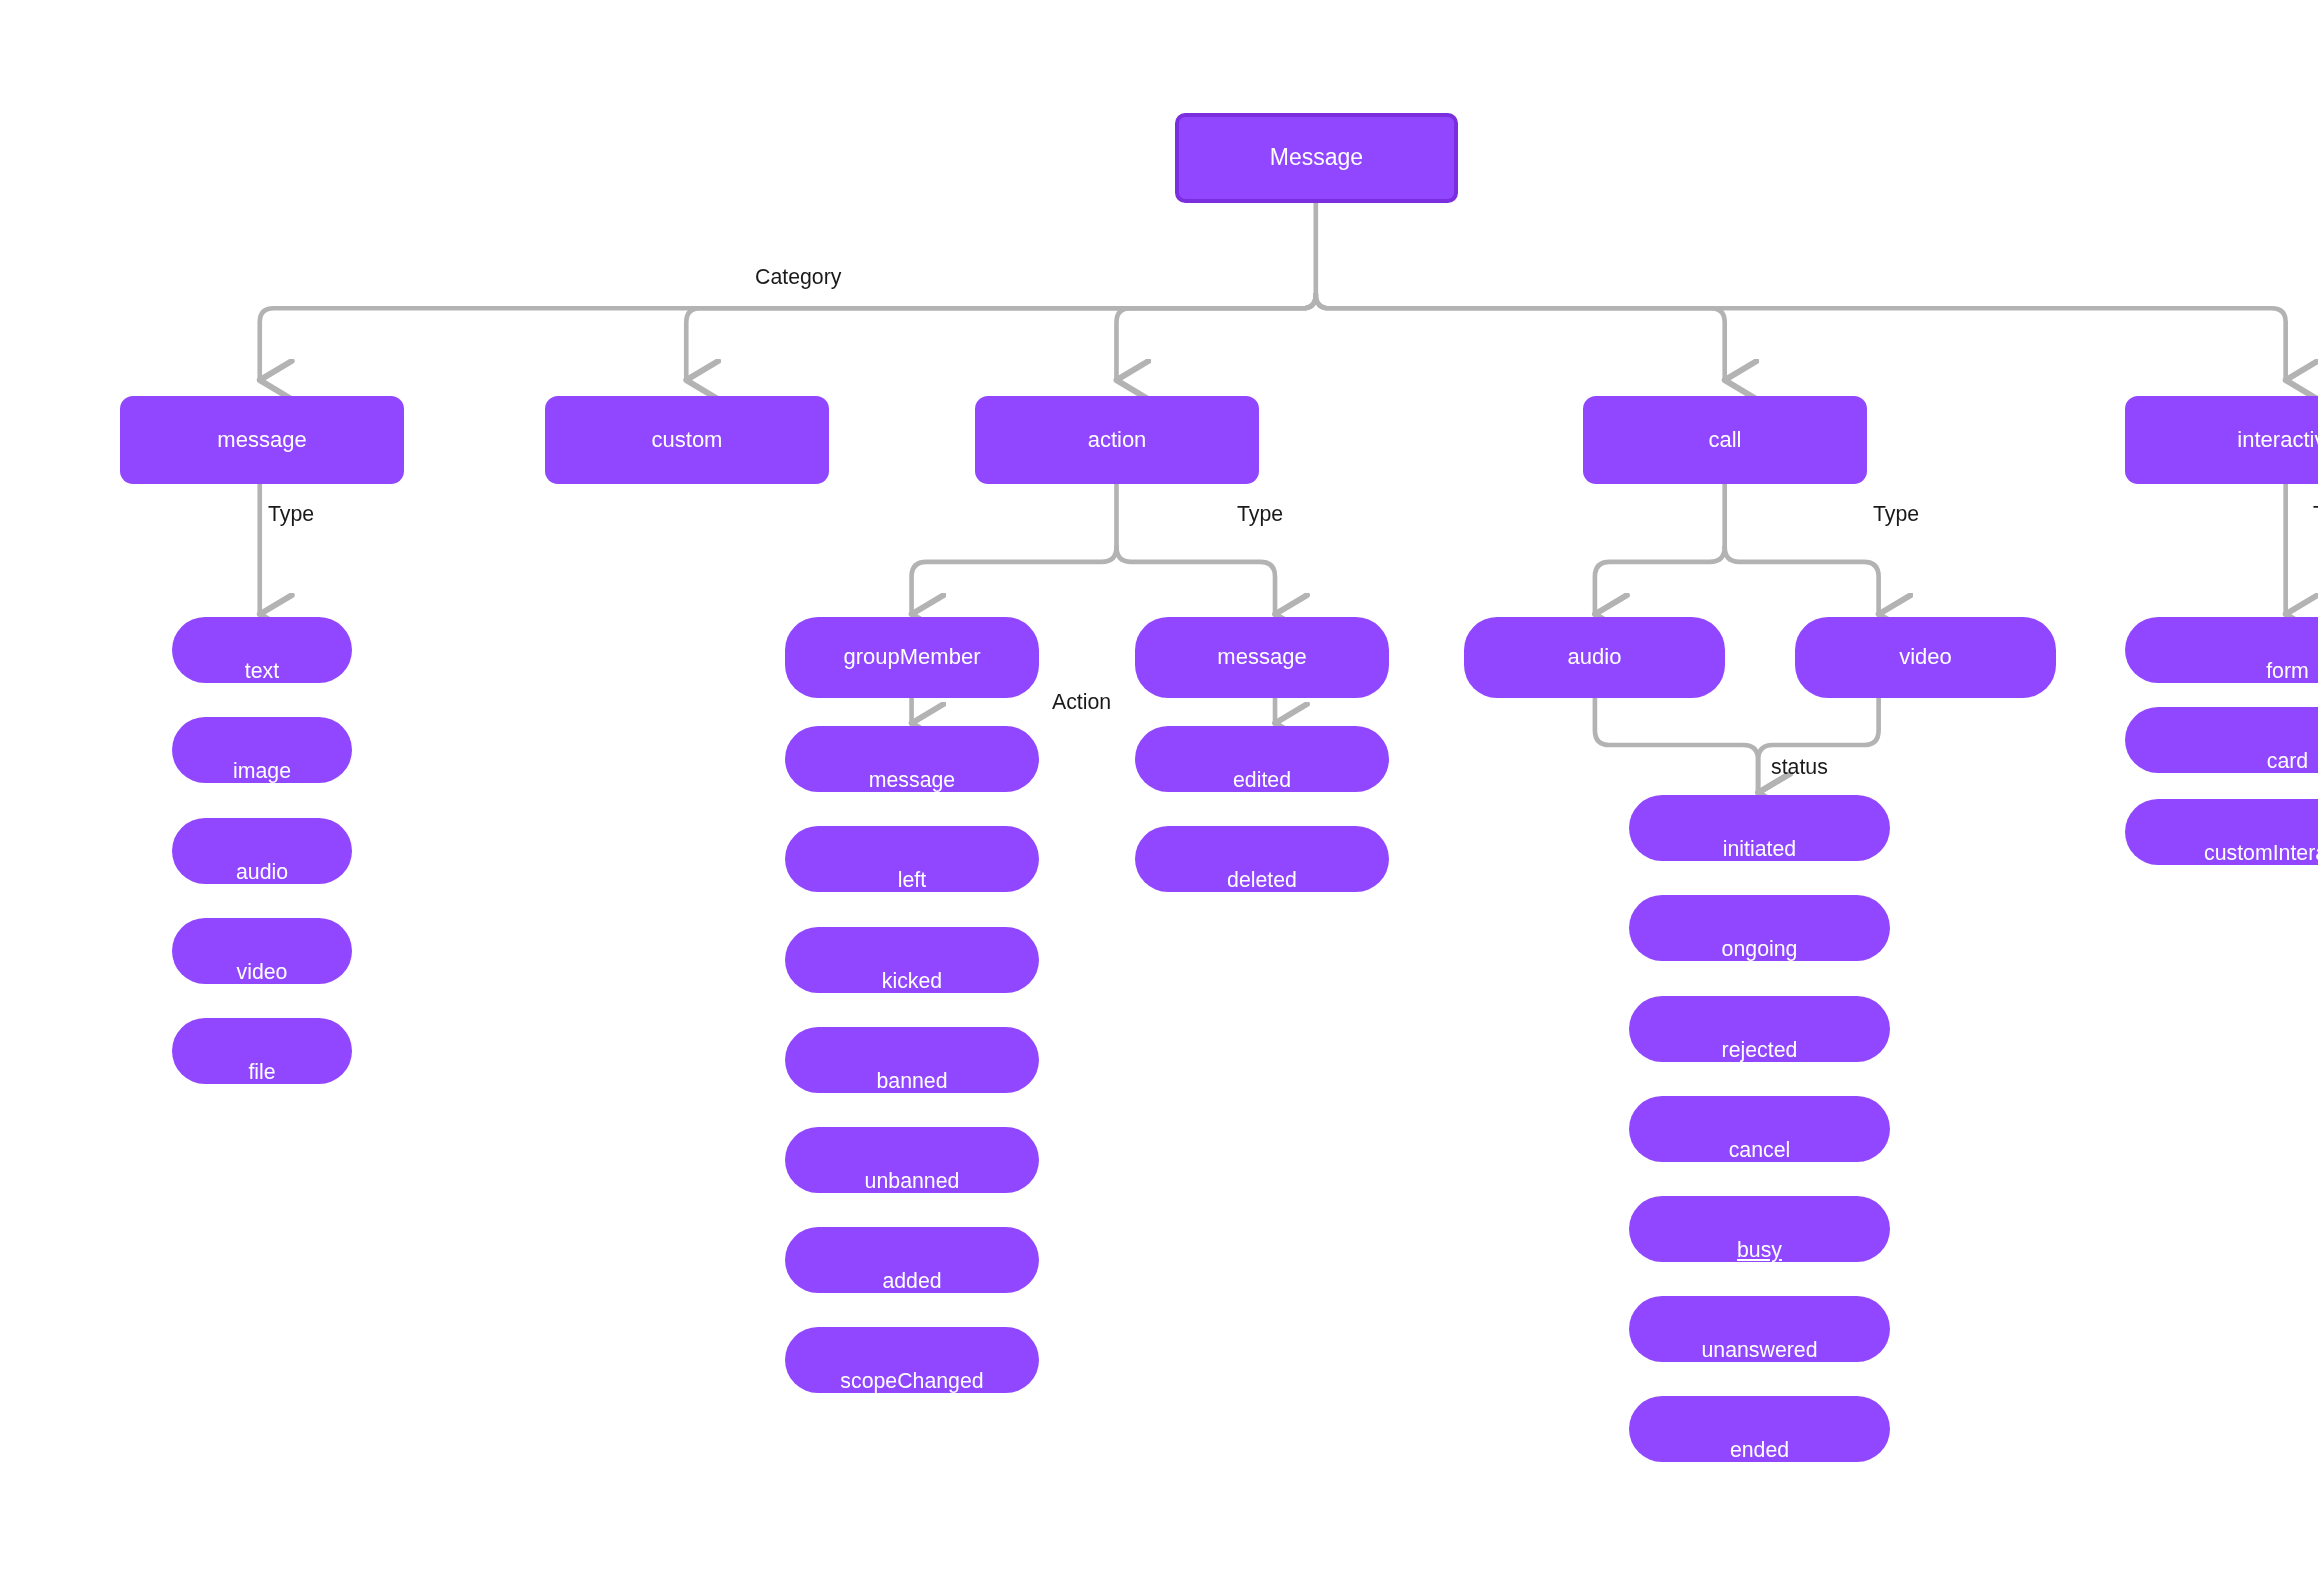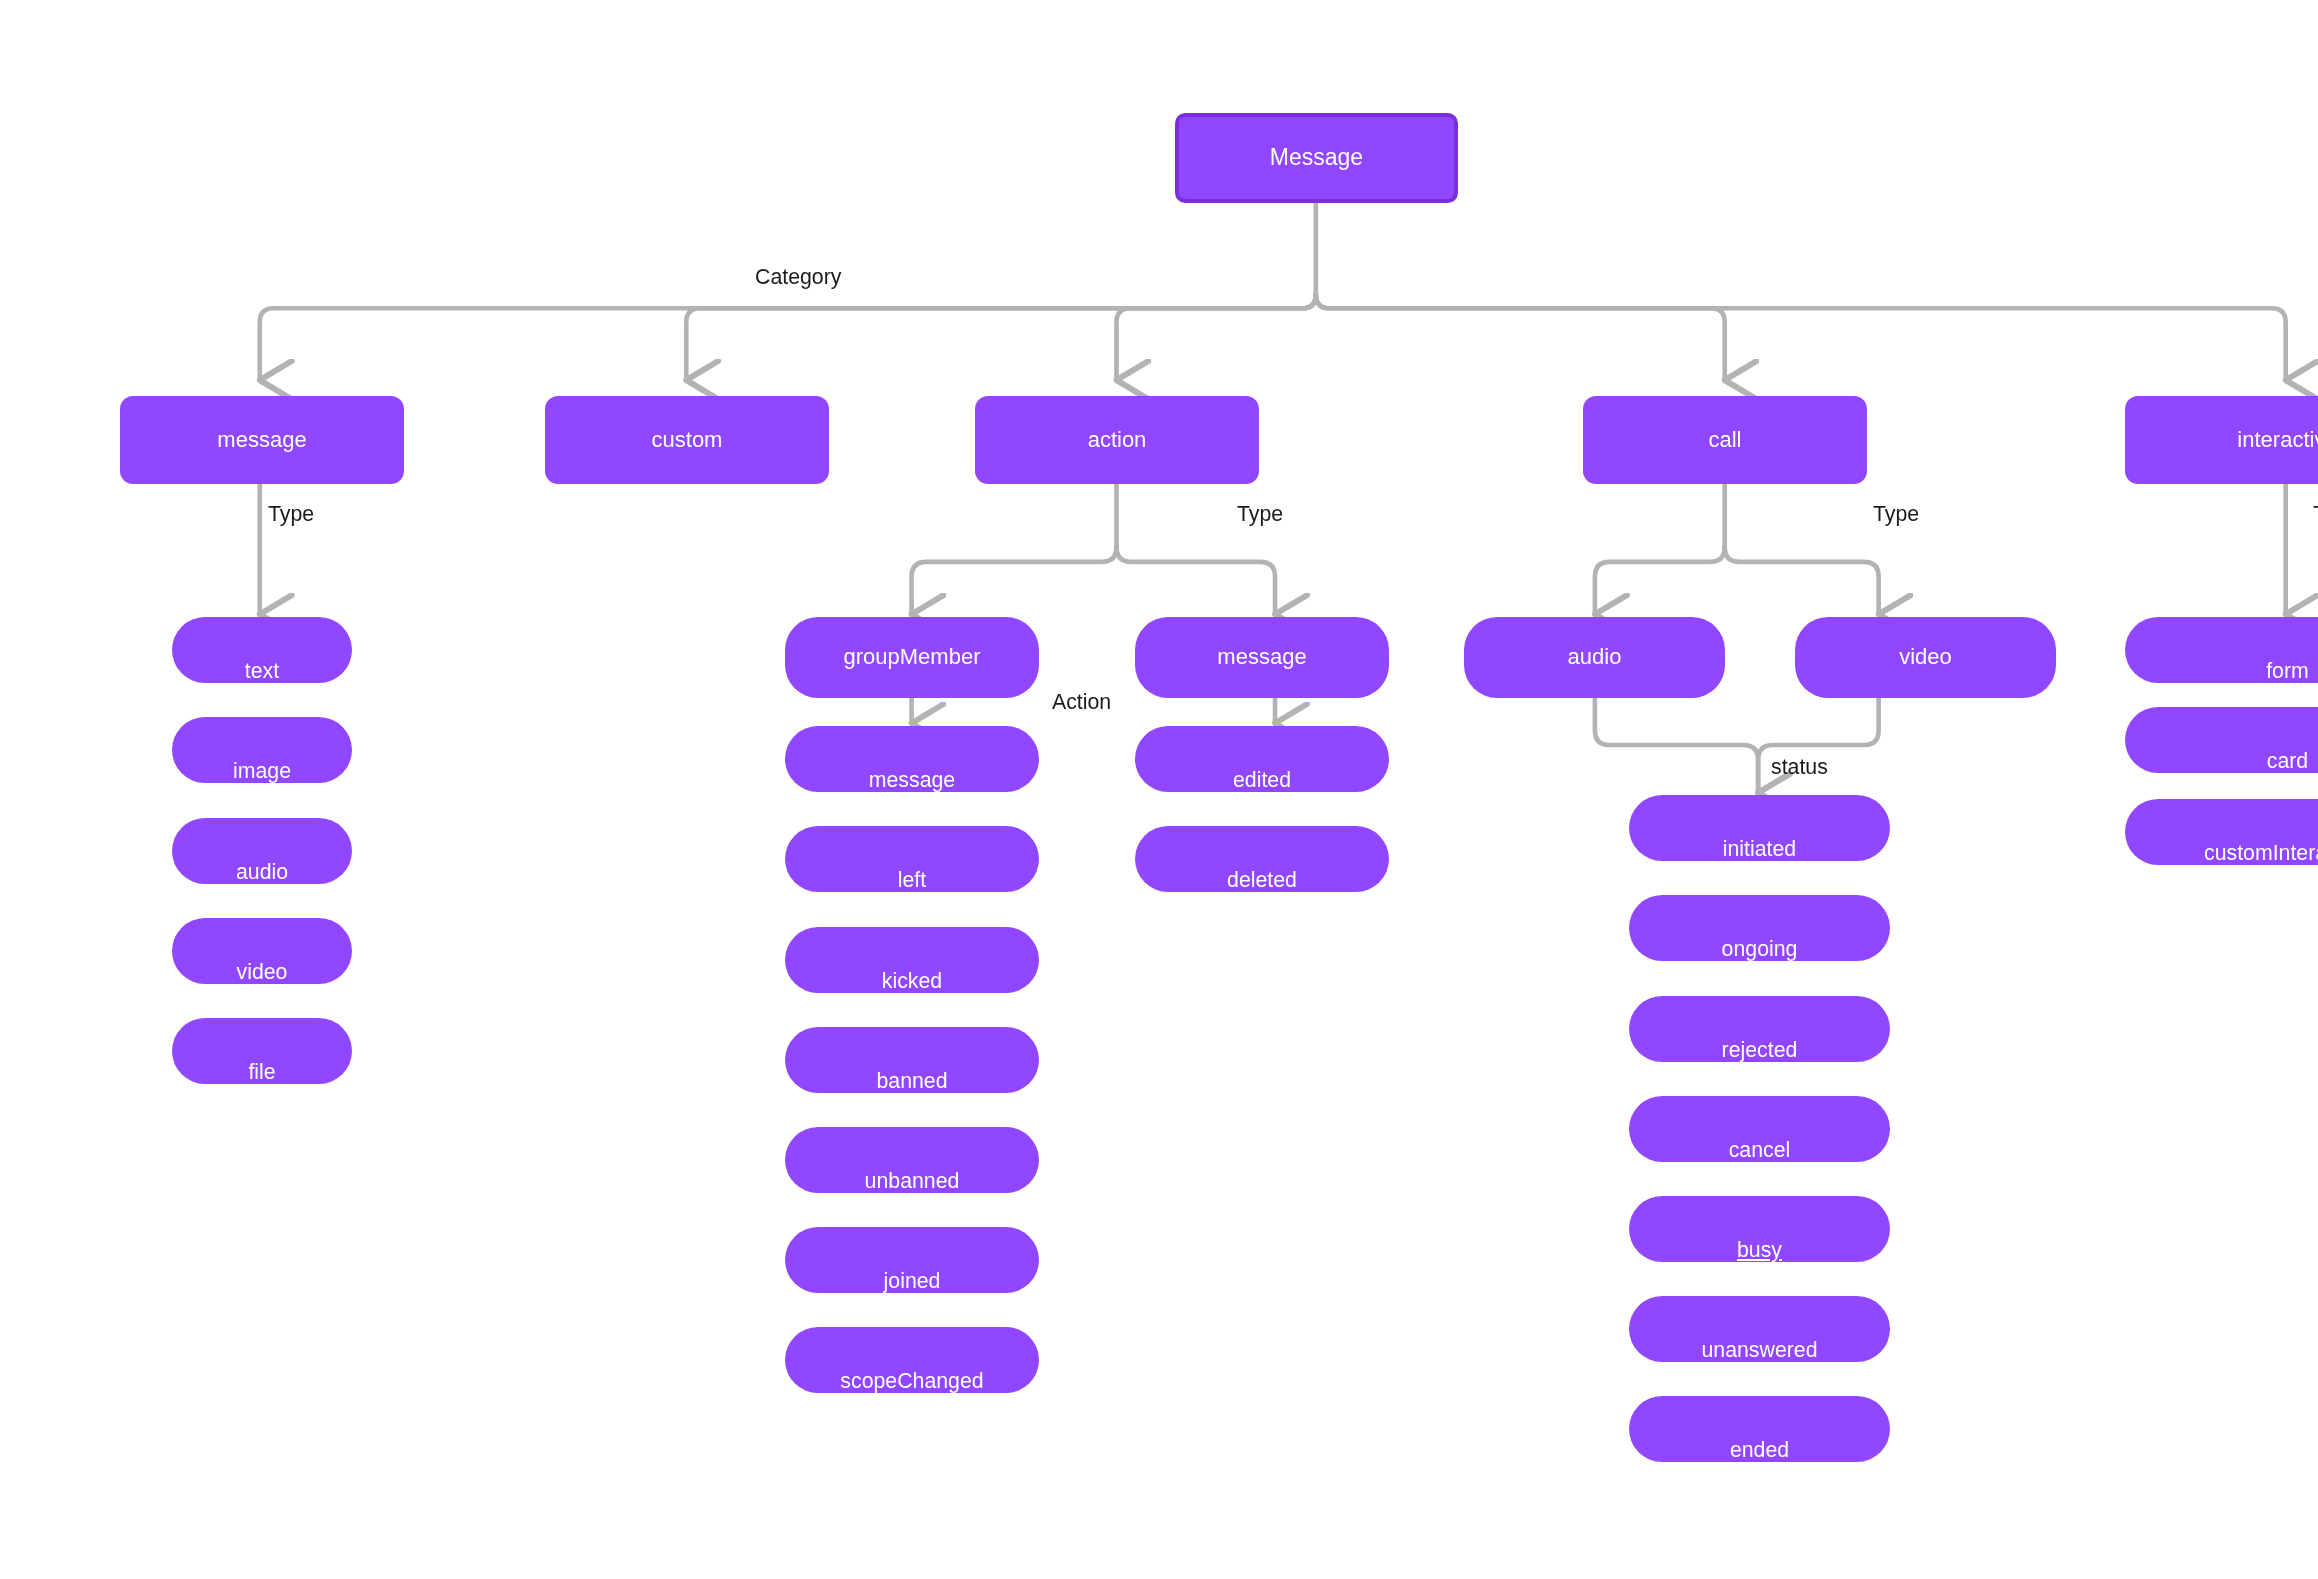--- a/index.html
+++ b/index.html
@@ -182,21 +182,21 @@
   <div class="node leaf" style="left:785px; top:927px; width:254px; height:66px;">
     <span>kicked</span>
   </div>
   <div class="node leaf" style="left:785px; top:1027px; width:254px; height:66px;">
     <span>banned</span>
   </div>
   <div class="node leaf" style="left:785px; top:1127px; width:254px; height:66px;">
     <span>unbanned</span>
   </div>
   <div class="node leaf" style="left:785px; top:1227px; width:254px; height:66px;">
-    <span>joined</span>
+    <span>added</span>
   </div>
   <div class="node leaf" style="left:785px; top:1327px; width:254px; height:66px;">
     <span>scopeChanged</span>
   </div>
 
   <div class="node leaf" style="left:1135px; top:726px; width:254px; height:66px;">
     <span>edited</span>
   </div>
   <div class="node leaf" style="left:1135px; top:826px; width:254px; height:66px;">
     <span>deleted</span>

